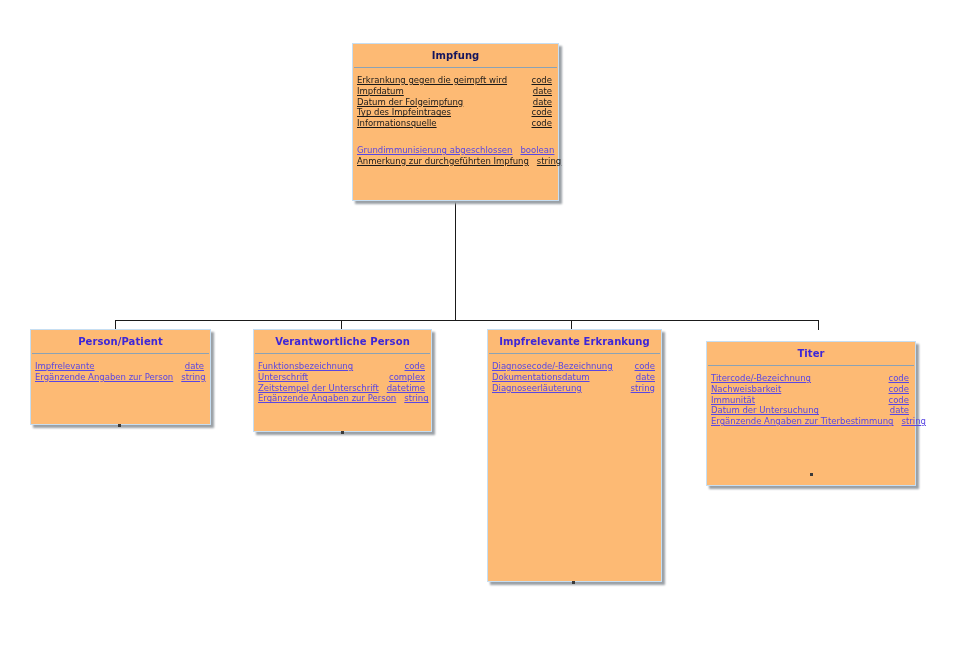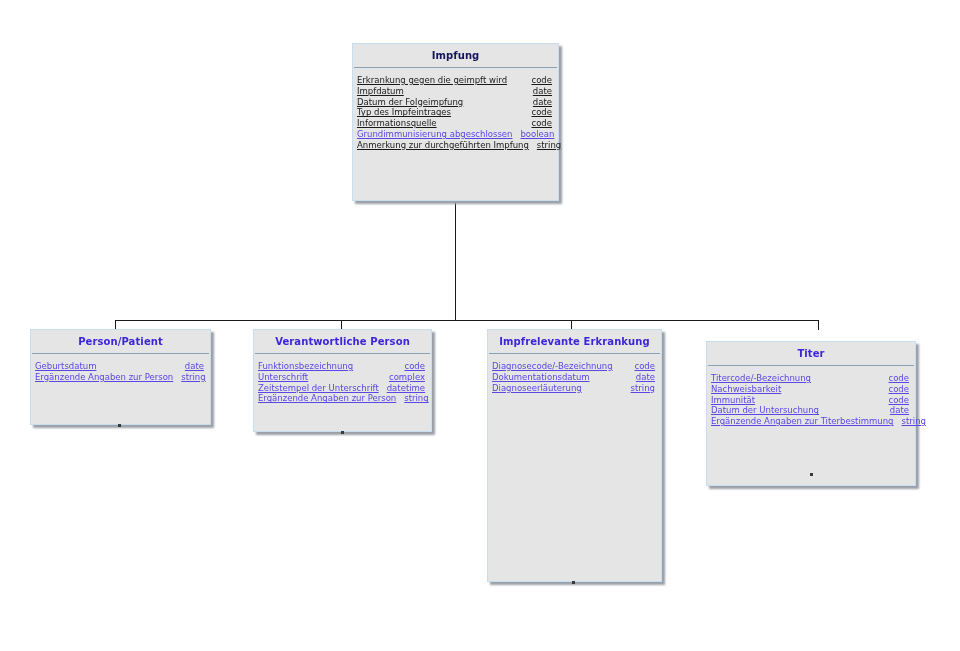--- a/index.html
+++ b/index.html
@@ -7,21 +7,21 @@
     width: 960px; height: 651px;
     background: #ffffff;
     font-family: "DejaVu Sans", "Liberation Sans", sans-serif;
     position: relative;
     overflow: hidden;
   }
   .canvas { position: absolute; left: 0; top: 0; width: 960px; height: 651px; }
 
   .node {
     position: absolute;
-    background: #e5e5e5;
+    background: #fdba74;
     border: 1px solid #c6def2;
     box-shadow: 3px 3px 2px #9aa0a6;
     box-sizing: border-box;
   }
   .title {
     text-align: center;
     font-weight: bold;
     font-size: 10px;
     padding-top: 6px;
     height: 16px;
@@ -39,21 +39,21 @@
     display: flex;
     justify-content: space-between;
     font-size: 8.5px;
     line-height: 10.8px;
     color: #1a1a1a;
     white-space: nowrap;
     text-decoration: underline;
   }
   .row .t { text-align: right; padding-left: 8px; }
   .node.purple .row { color: #5946e3; }
-  .row.hl { color: #5946e3; }
+  .row.hl { color: #5946e3; margin-top: 16px; }
 
   .line {
     position: absolute;
     background: #1a1a1a;
   }
   .tick {
     position: absolute;
     width: 3px; height: 3px;
     background: #3a3a3a;
   }
@@ -103,21 +103,21 @@
           <span class="t">string</span>
         </div>
     </div>
   </div>
 
   <div class="node purple" style="left:30px; top:329px; width:181px; height:96px;">
     <div class="title">Person/Patient</div>
     <div class="sep"></div>
     <div class="rows">
       <div class="row">
-          <span class="n">Geburtsdatum</span>
+          <span class="n">Impfrelevante</span>
           <span class="t">date</span>
         </div>
       <div class="row">
           <span class="n">Ergänzende Angaben zur Person</span>
           <span class="t">string</span>
         </div>
     </div>
   </div>
   <div class="tick" style="left:118px; top:424px;"></div>
 

